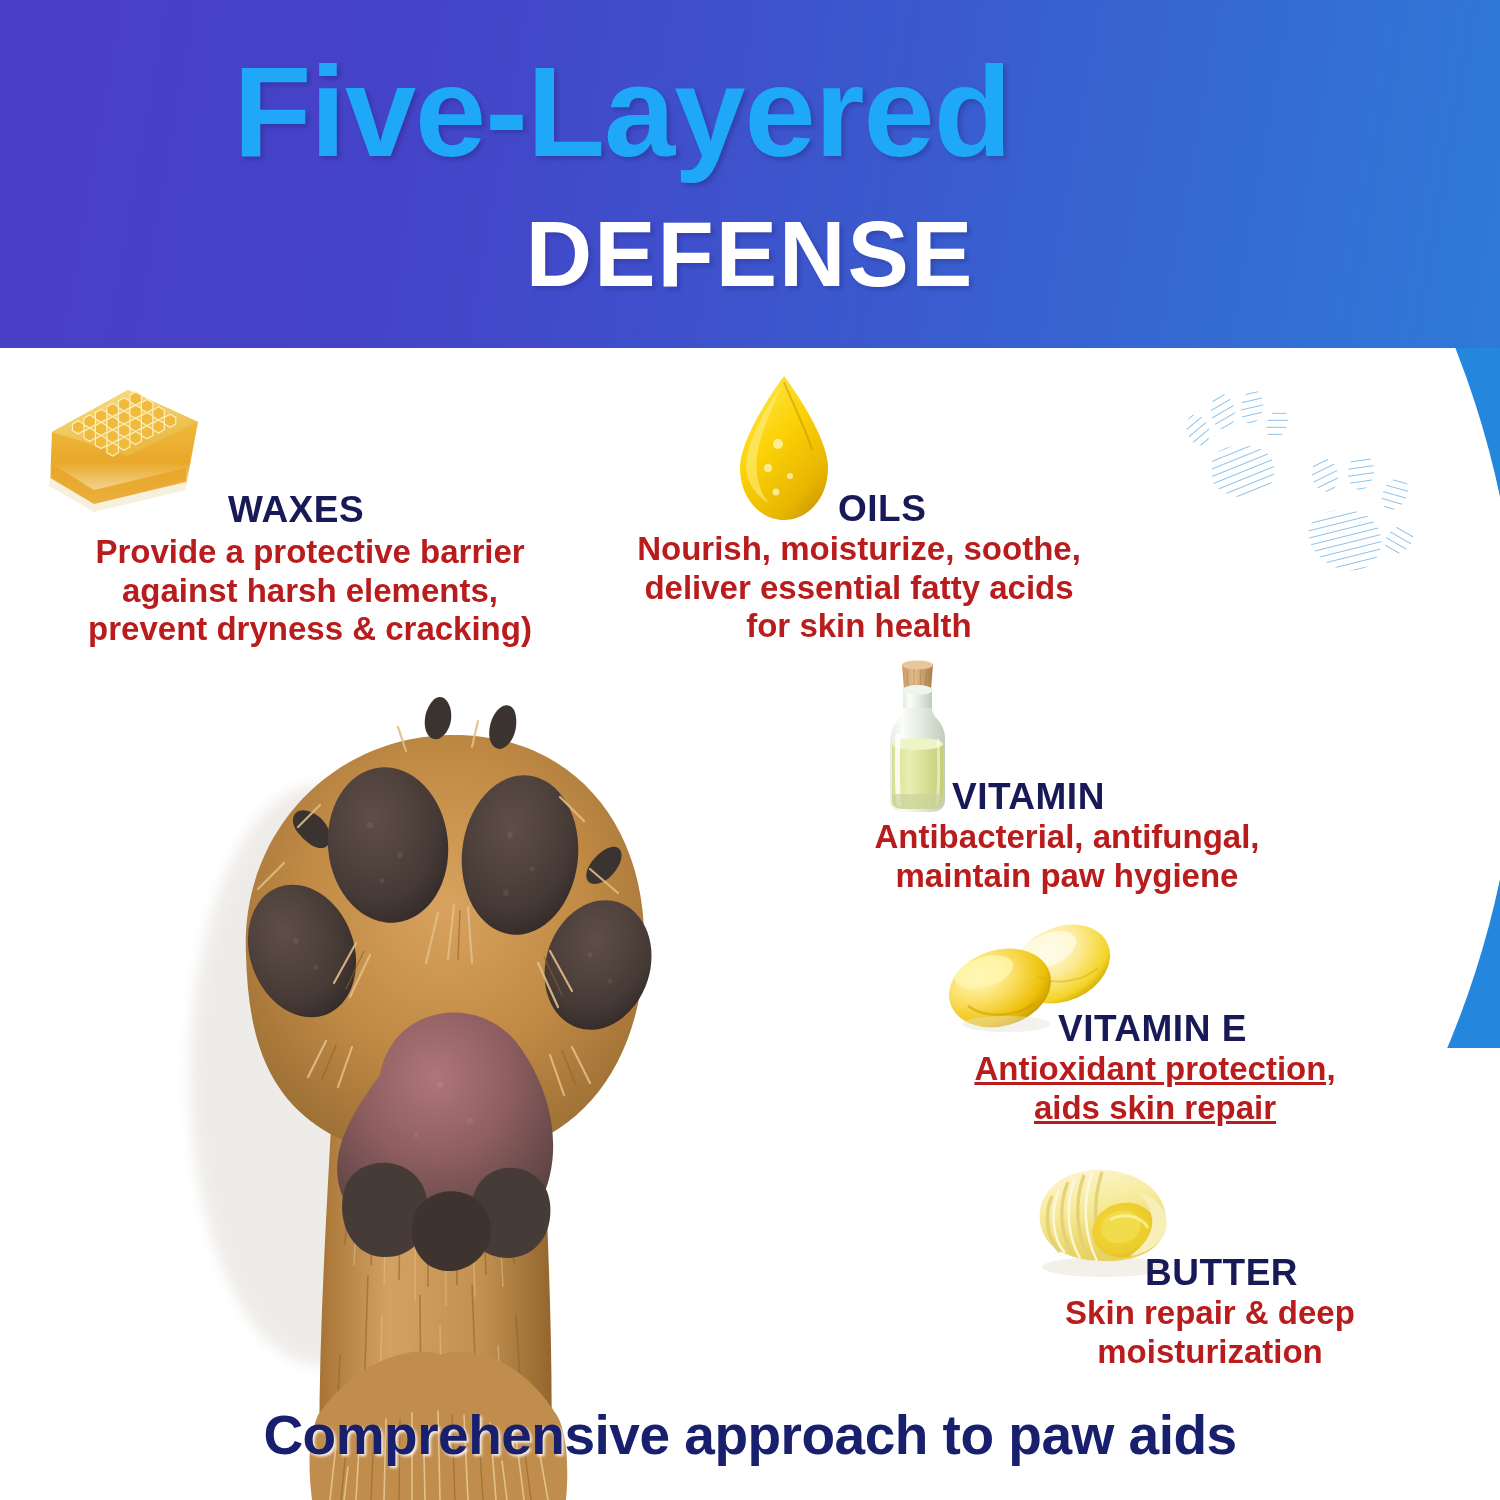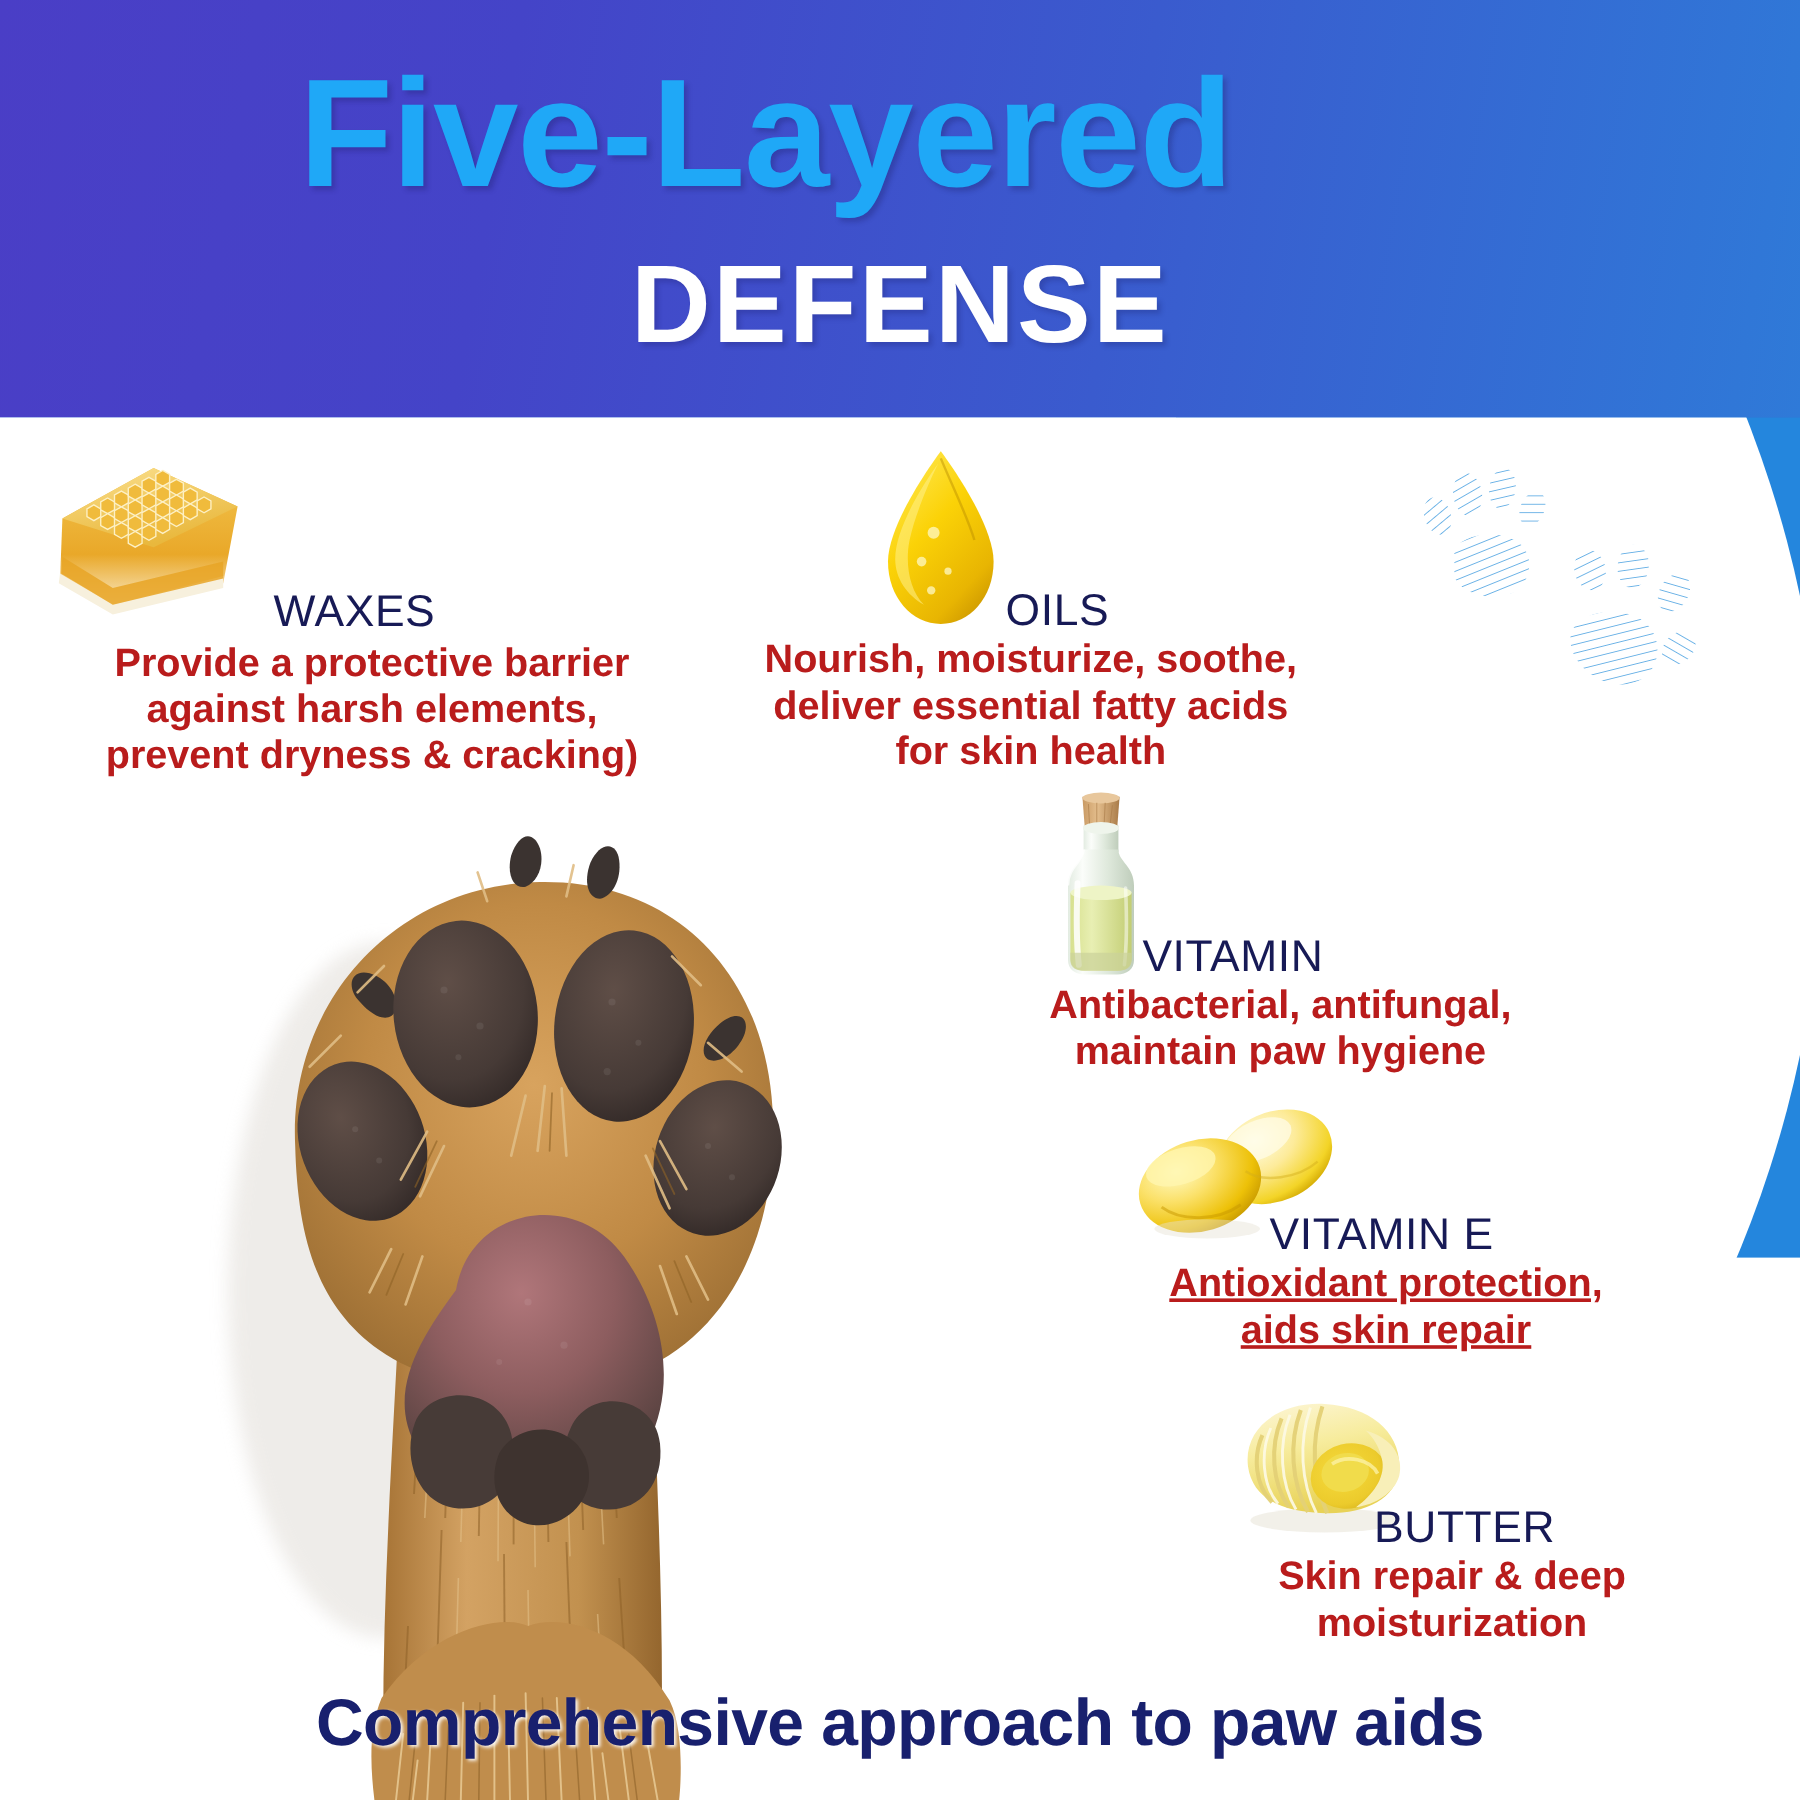--- a/index.html
+++ b/index.html
@@ -30,21 +30,20 @@
     position: absolute;
     left: 0; top: 48px;
     width: 1244px;
     text-align: center;
     color: #1fa8f7;
     font-size: 128px;
     font-weight: bold;
     letter-spacing: -1px;
     line-height: 1;
     text-shadow: 3px 3px 4px rgba(20,20,80,0.25);
-    padding-left: 16px;
   }
   .header-subtitle {
     position: absolute;
     left: 0; top: 208px;
     width: 1500px;
     text-align: center;
     color: #ffffff;
     font-size: 92px;
     font-weight: bold;
     letter-spacing: 2px;
@@ -90,21 +89,21 @@
   
   .block {
     position: absolute;
   }
   .block-icon {
     position: absolute;
   }
   .block-head {
     color: #171a56;
     font-size: 37px;
-    font-weight: normal;
+    font-weight: bold;
     letter-spacing: 0.5px;
     line-height: 1;
     white-space: nowrap;
   }
   .block-body {
     color: #b91c1c;
     font-size: 33px;
     font-weight: bold;
     line-height: 1.17;
     white-space: pre-line;

